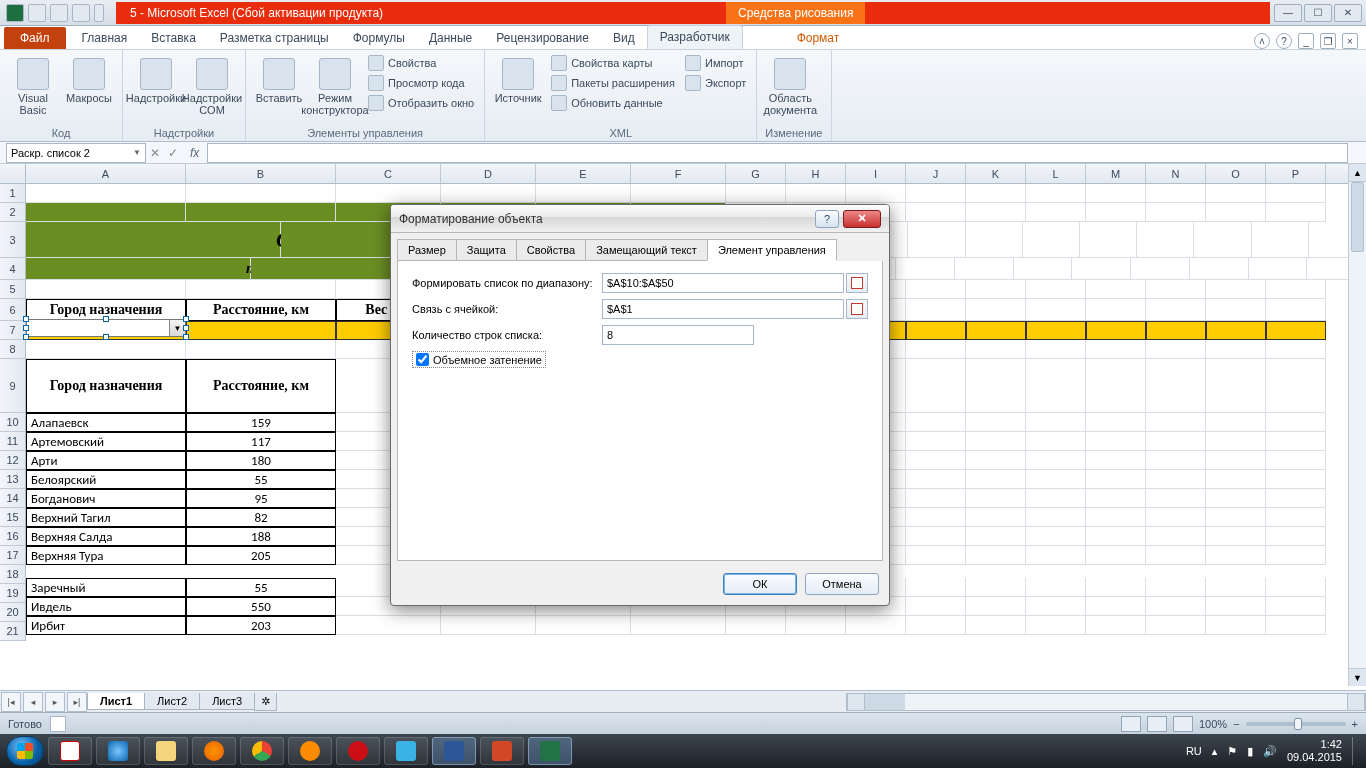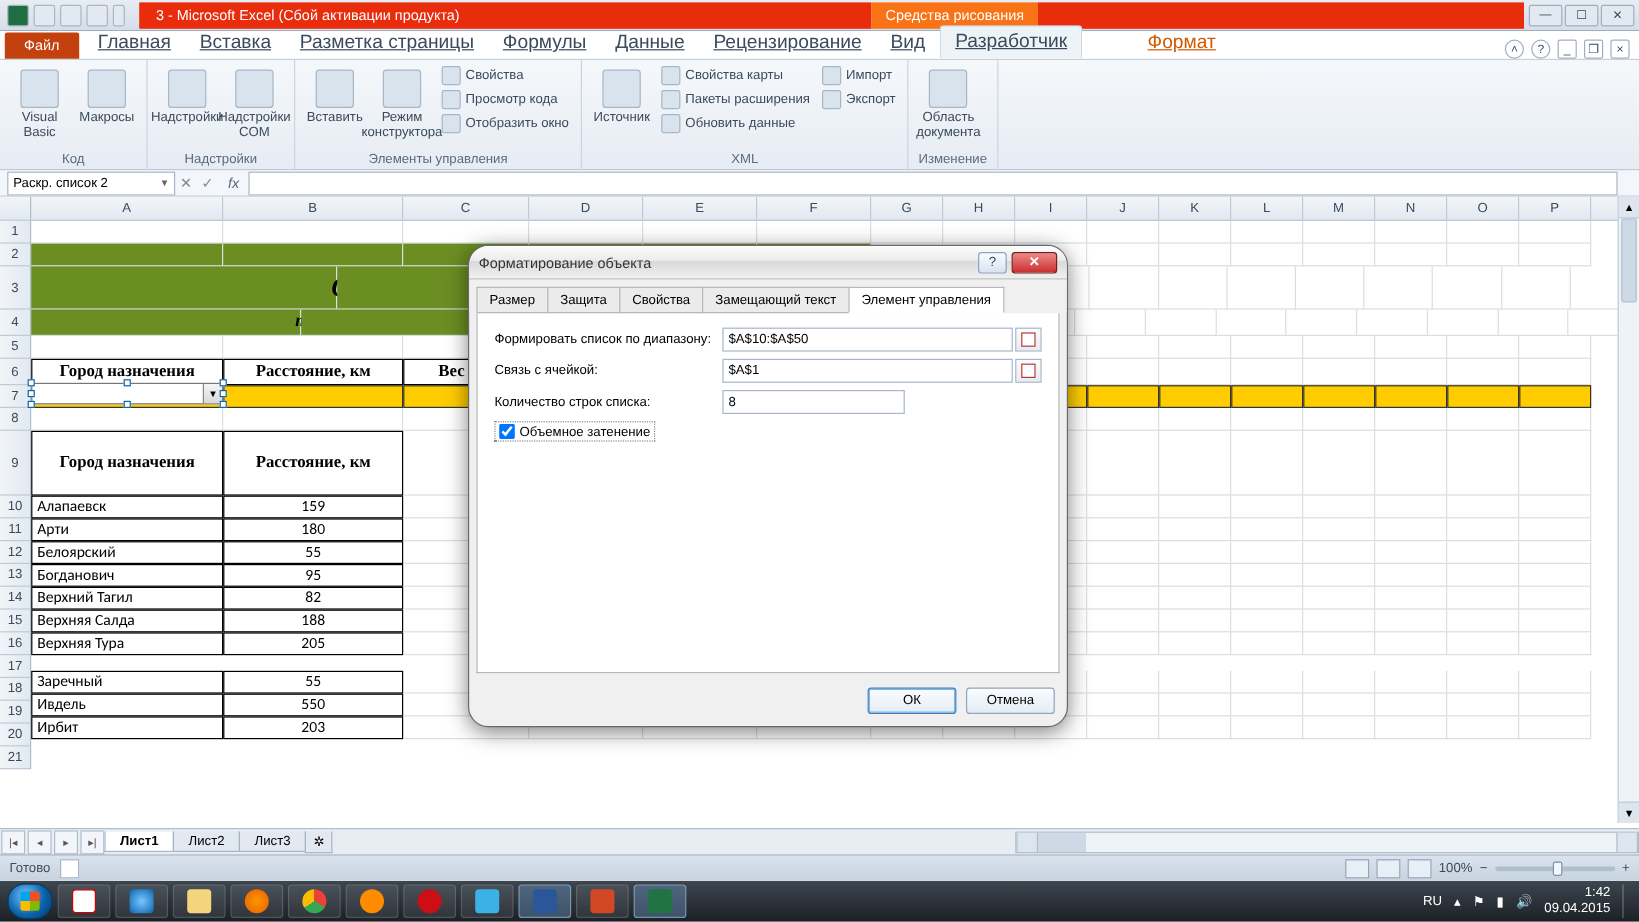--- a/index.html
+++ b/index.html
@@ -11,21 +11,21 @@
 .qat-btn { width: 18px; height: 18px; background: #e2e9f1; border: 1px solid #a8b6c7; border-radius: 2px; }
 .titlebar .title-red { flex: 0 0 auto; margin-left: 6px; height: 22px; background: #e82c0c; color: #fff; display: flex; align-items: center; padding: 0 14px; font-size: 12px; min-width: 610px; }
 .titlebar .title-orange { height: 22px; background: #f97316; color: #fff; display: flex; align-items: center; padding: 0 12px; font-size: 12px; margin-left: 0; }
 .titlebar .title-spacer { flex: 1; height: 22px; background: #e82c0c; }
 .winbtns { display: flex; gap: 2px; padding: 0 4px; }
 .winbtn { width: 28px; height: 18px; background: #e2e9f1; border: 1px solid #9fafc2; border-radius: 2px; display:flex;align-items:center;justify-content:center;font-size:10px;color:#3b4a5c;}
 
 
 .ribbon-tabs { height: 24px; background: #fff; display: flex; align-items: flex-end; padding-left: 4px; border-bottom: 1px solid #c8d0da; }
 .file-tab { background: #c2410c; color: #fff; padding: 4px 16px; font-size: 12px; border-radius: 2px 2px 0 0; margin-right: 4px; }
-.rtab { padding: 4px 12px; font-size: 16px; color: #3b4a5c; cursor: pointer; text-decoration: underline; }
+.rtab { padding: 4px 12px; font-size: 12px; color: #3b4a5c; cursor: pointer; }
 .rtab.active { border: 1px solid #c8d0da; border-bottom: 1px solid #eef3f8; background: #eef3f8; border-radius: 3px 3px 0 0; }
 .rtab.orange { color: #d15a00; }
 .ribbon-right { margin-left: auto; display:flex; gap:6px; padding-right:8px; align-items:center;}
 .ribbon-right span { width:16px;height:16px;border:1px solid #9fafc2;border-radius:8px;display:flex;align-items:center;justify-content:center;font-size:10px;color:#3b4a5c;}
 
 
 .ribbon { height: 92px; background: linear-gradient(#f5f8fb,#e6ecf3); border-bottom: 1px solid #b0bdcb; display: flex; }
 .rgroup { border-right: 1px solid #cbd5e1; padding: 4px 8px 2px; display: flex; flex-direction: column; }
 .rgroup-body { flex: 1; display: flex; gap: 6px; align-items: flex-start; }
 .rgroup-label { text-align: center; font-size: 11px; color: #5b6b7d; padding-top: 2px; }
@@ -60,21 +60,21 @@
 .hdrsmall { font-family: "Times New Roman", serif; font-weight: bold; font-style: italic; font-size: 15px; color:#000;}
 .thdr { font-family: "Times New Roman", serif; font-weight: bold; font-size: 14px; justify-content:center; border:1px solid #000 !important; background:#fff;}
 .tcell { font-family: Calibri, sans-serif; font-size: 13px; border:1px solid #000 !important;}
 .tnum { justify-content:center;}
 .yellowrow .cell { background: #ffcc00; border:1px solid #333 !important;}
 .combo { position:absolute; border:1px solid #777; background:#fff; display:flex; }
 .combo .cbtn { width:16px; background:linear-gradient(#f5f5f5,#d8d8d8); border-left:1px solid #888; display:flex;align-items:center;justify-content:center;font-size:8px;}
 .selhandle { position:absolute;width:6px;height:6px;background:#fff;border:1px solid #0a64ad;}
 
 
-.dialog { position: absolute; left: 390px; top: 204px; width: 500px; background: #f0f0f0; border: 1px solid #6a6a6a; box-shadow: 0 4px 18px rgba(0,0,0,0.5); border-radius: 17px; overflow:hidden;}
+.dialog { position: absolute; left: 390px; top: 204px; width: 500px; background: #f0f0f0; border: 1px solid #6a6a6a; box-shadow: 0 4px 18px rgba(0,0,0,0.5); border-radius: 4px; overflow:hidden;}
 .dlg-title { height: 28px; background: linear-gradient(#fdfdfd 0%, #ebebeb 45%, #d8d8d8 46%, #f1f1f1 100%); display:flex;align-items:center;padding:0 8px;border-bottom:1px solid #b7b7b7;}
 .dlg-title span { font-size:12px; color:#333;}
 .dlg-title .dlgbtns { margin-left:auto; display:flex; gap:4px;}
 .dlg-help { width:24px;height:18px;background:linear-gradient(#fafcff,#d8e4f0);border:1px solid #8fa6bf;border-radius:3px;display:flex;align-items:center;justify-content:center;font-size:11px;color:#2b4a6b;}
 .dlg-close { width:38px;height:18px;background:linear-gradient(#e88,#c93030);border:1px solid #7a1a1a;border-radius:3px;display:flex;align-items:center;justify-content:center;color:#fff;font-size:11px;font-weight:bold;}
 .dlg-tabs { display:flex; padding: 6px 6px 0; background:#f0f0f0;}
 .dtab { padding:4px 10px; font-size:11px; border:1px solid #b7b7b7; background:#ebebeb; margin-right:-1px; position:relative; cursor:pointer;}
 .dtab.active { background:#fff; border-bottom:1px solid #fff; z-index:2;}
 .dlg-body { background:#fff; border:1px solid #b7b7b7; margin:0 6px 6px; padding:12px 14px; min-height:300px; border-top:none;}
 .dlg-row { display:flex; align-items:center; margin-bottom:6px; font-size:11px;}
@@ -116,21 +116,21 @@
 
 <div class="titlebar">
   <div class="qat">
     <div class="qat-btn" style="background:#1d6f42;"></div>
     <div class="qat-btn"></div>
     <div class="qat-btn"></div>
     <div class="qat-btn"></div>
     <div class="qat-btn" style="width:10px;"></div>
   </div>
   <div class="title-red">
-    <span>3 - Microsoft Excel (Сбой активации продукта)</span>
+    <span>5 - Microsoft Excel (Сбой активации продукта)</span>
   </div>
   <div class="title-orange">
     <span>Средства рисования</span>
   </div>
   <div class="title-spacer"></div>
   <div class="winbtns">
     <div class="winbtn">—</div>
     <div class="winbtn">☐</div>
     <div class="winbtn">✕</div>
   </div>
@@ -494,20 +494,38 @@
           <div class="cell" style="width: 60px; height: 19px;"></div>
           <div class="cell" style="width: 60px; height: 19px;"></div>
           <div class="cell" style="width: 60px; height: 19px;"></div>
           <div class="cell" style="width: 60px; height: 19px;"></div>
           <div class="cell" style="width: 60px; height: 19px;"></div>
           <div class="cell" style="width: 60px; height: 19px;"></div>
           <div class="cell" style="width: 60px; height: 19px;"></div>
           <div class="cell" style="width: 60px; height: 19px;"></div>
         </div>
         <div class="row" style="height: 19px;">
+          <div class="cell tcell" style="width: 160px; height: 19px;">Артемовский</div>
+          <div class="cell tcell tnum" style="width: 150px; height: 19px;">117</div>
+          <div class="cell" style="width: 105px; height: 19px;"></div>
+          <div class="cell" style="width: 95px; height: 19px;"></div>
+          <div class="cell" style="width: 95px; height: 19px;"></div>
+          <div class="cell" style="width: 95px; height: 19px;"></div>
+          <div class="cell" style="width: 60px; height: 19px;"></div>
+          <div class="cell" style="width: 60px; height: 19px;"></div>
+          <div class="cell" style="width: 60px; height: 19px;"></div>
+          <div class="cell" style="width: 60px; height: 19px;"></div>
+          <div class="cell" style="width: 60px; height: 19px;"></div>
+          <div class="cell" style="width: 60px; height: 19px;"></div>
+          <div class="cell" style="width: 60px; height: 19px;"></div>
+          <div class="cell" style="width: 60px; height: 19px;"></div>
+          <div class="cell" style="width: 60px; height: 19px;"></div>
+          <div class="cell" style="width: 60px; height: 19px;"></div>
+        </div>
+        <div class="row" style="height: 19px;">
           <div class="cell tcell" style="width: 160px; height: 19px;">Арти</div>
           <div class="cell tcell tnum" style="width: 150px; height: 19px;">180</div>
           <div class="cell" style="width: 105px; height: 19px;"></div>
           <div class="cell" style="width: 95px; height: 19px;"></div>
           <div class="cell" style="width: 95px; height: 19px;"></div>
           <div class="cell" style="width: 95px; height: 19px;"></div>
           <div class="cell" style="width: 60px; height: 19px;"></div>
           <div class="cell" style="width: 60px; height: 19px;"></div>
           <div class="cell" style="width: 60px; height: 19px;"></div>
           <div class="cell" style="width: 60px; height: 19px;"></div>

